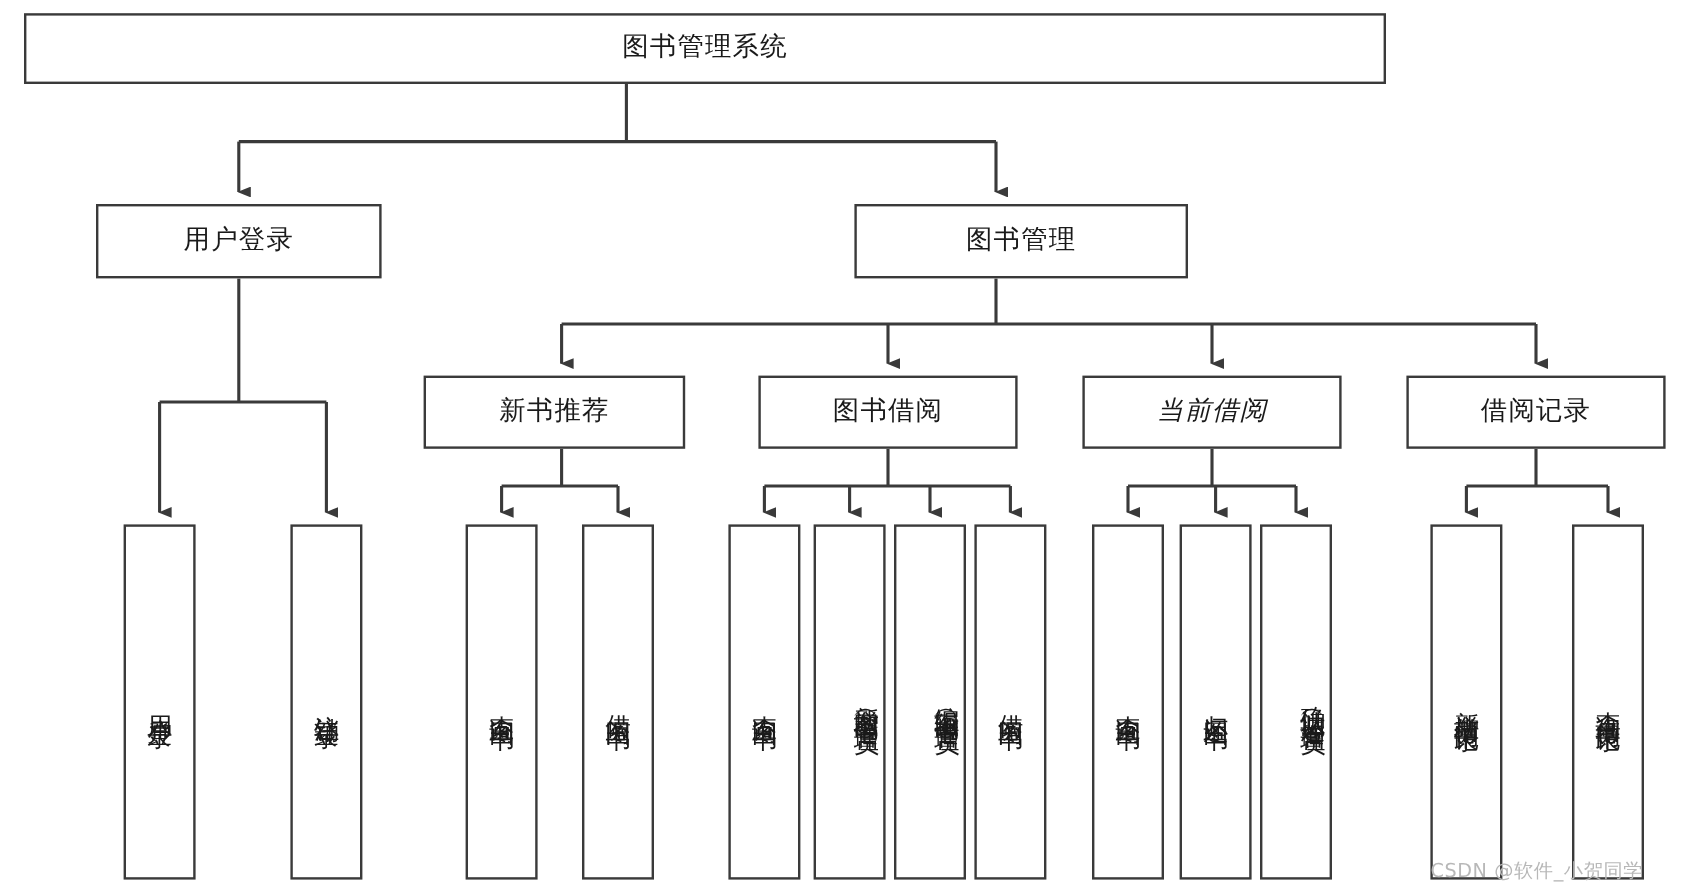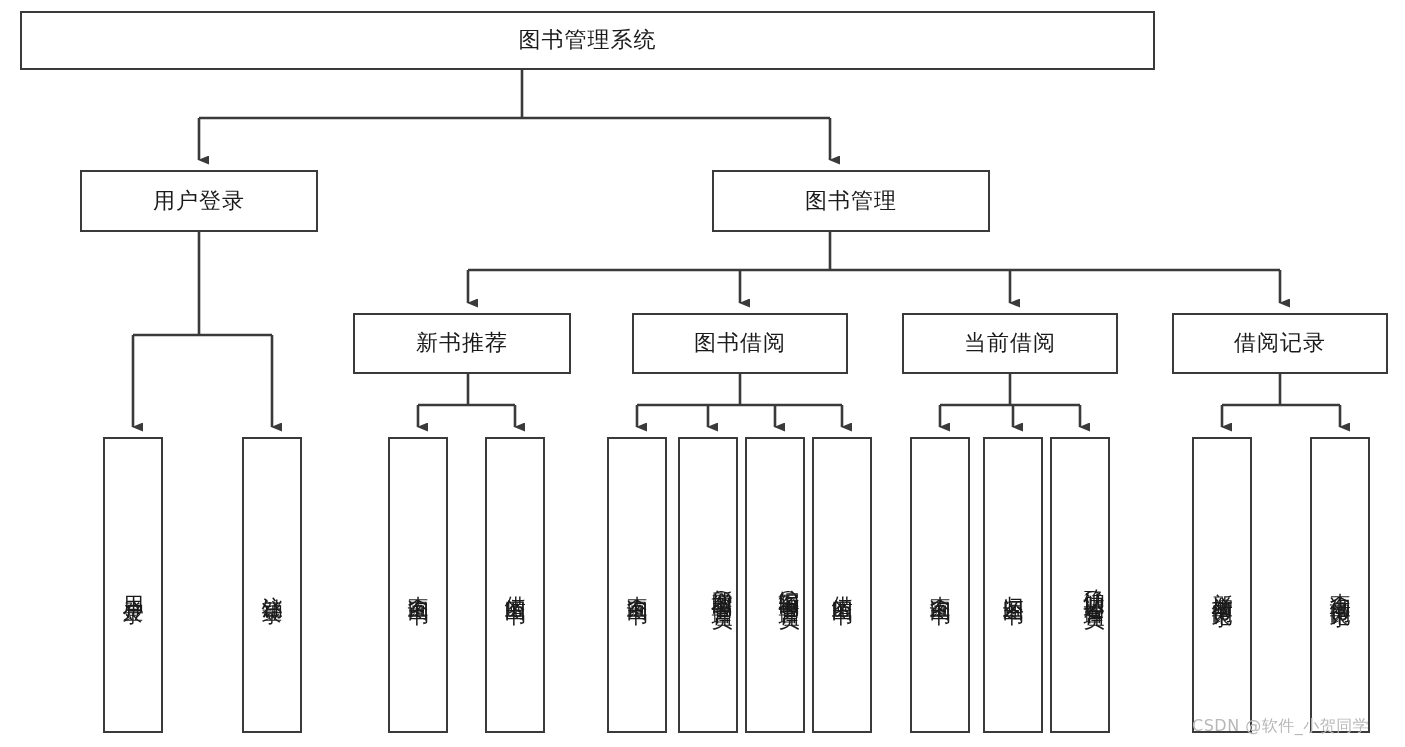--- a/index.html
+++ b/index.html
@@ -130,21 +130,21 @@
   <div class="node node-h" style="left:712px; top:170px; width:278px; height:62px;">
     <span>图书管理</span>
   </div>
 
   <div class="node node-h" style="left:353px; top:313px; width:218px; height:61px;">
     <span>新书推荐</span>
   </div>
   <div class="node node-h" style="left:632px; top:313px; width:216px; height:61px;">
     <span>图书借阅</span>
   </div>
-  <div class="node node-h" style="left:902px; top:313px; width:216px; height:61px;">
+  <div class="node node-h" style="left:902px; top:313px; width:216px; height:61px;font-style:italic;">
     <span>当前借阅</span>
   </div>
   <div class="node node-h" style="left:1172px; top:313px; width:216px; height:61px;">
     <span>借阅记录</span>
   </div>
 
   <div class="node node-v leaf-short" style="left:103px; top:437px; width:60px; height:296px;">
     <span>用户登录</span>
   </div>
   <div class="node node-v leaf-short" style="left:242px; top:437px; width:60px; height:296px;">

